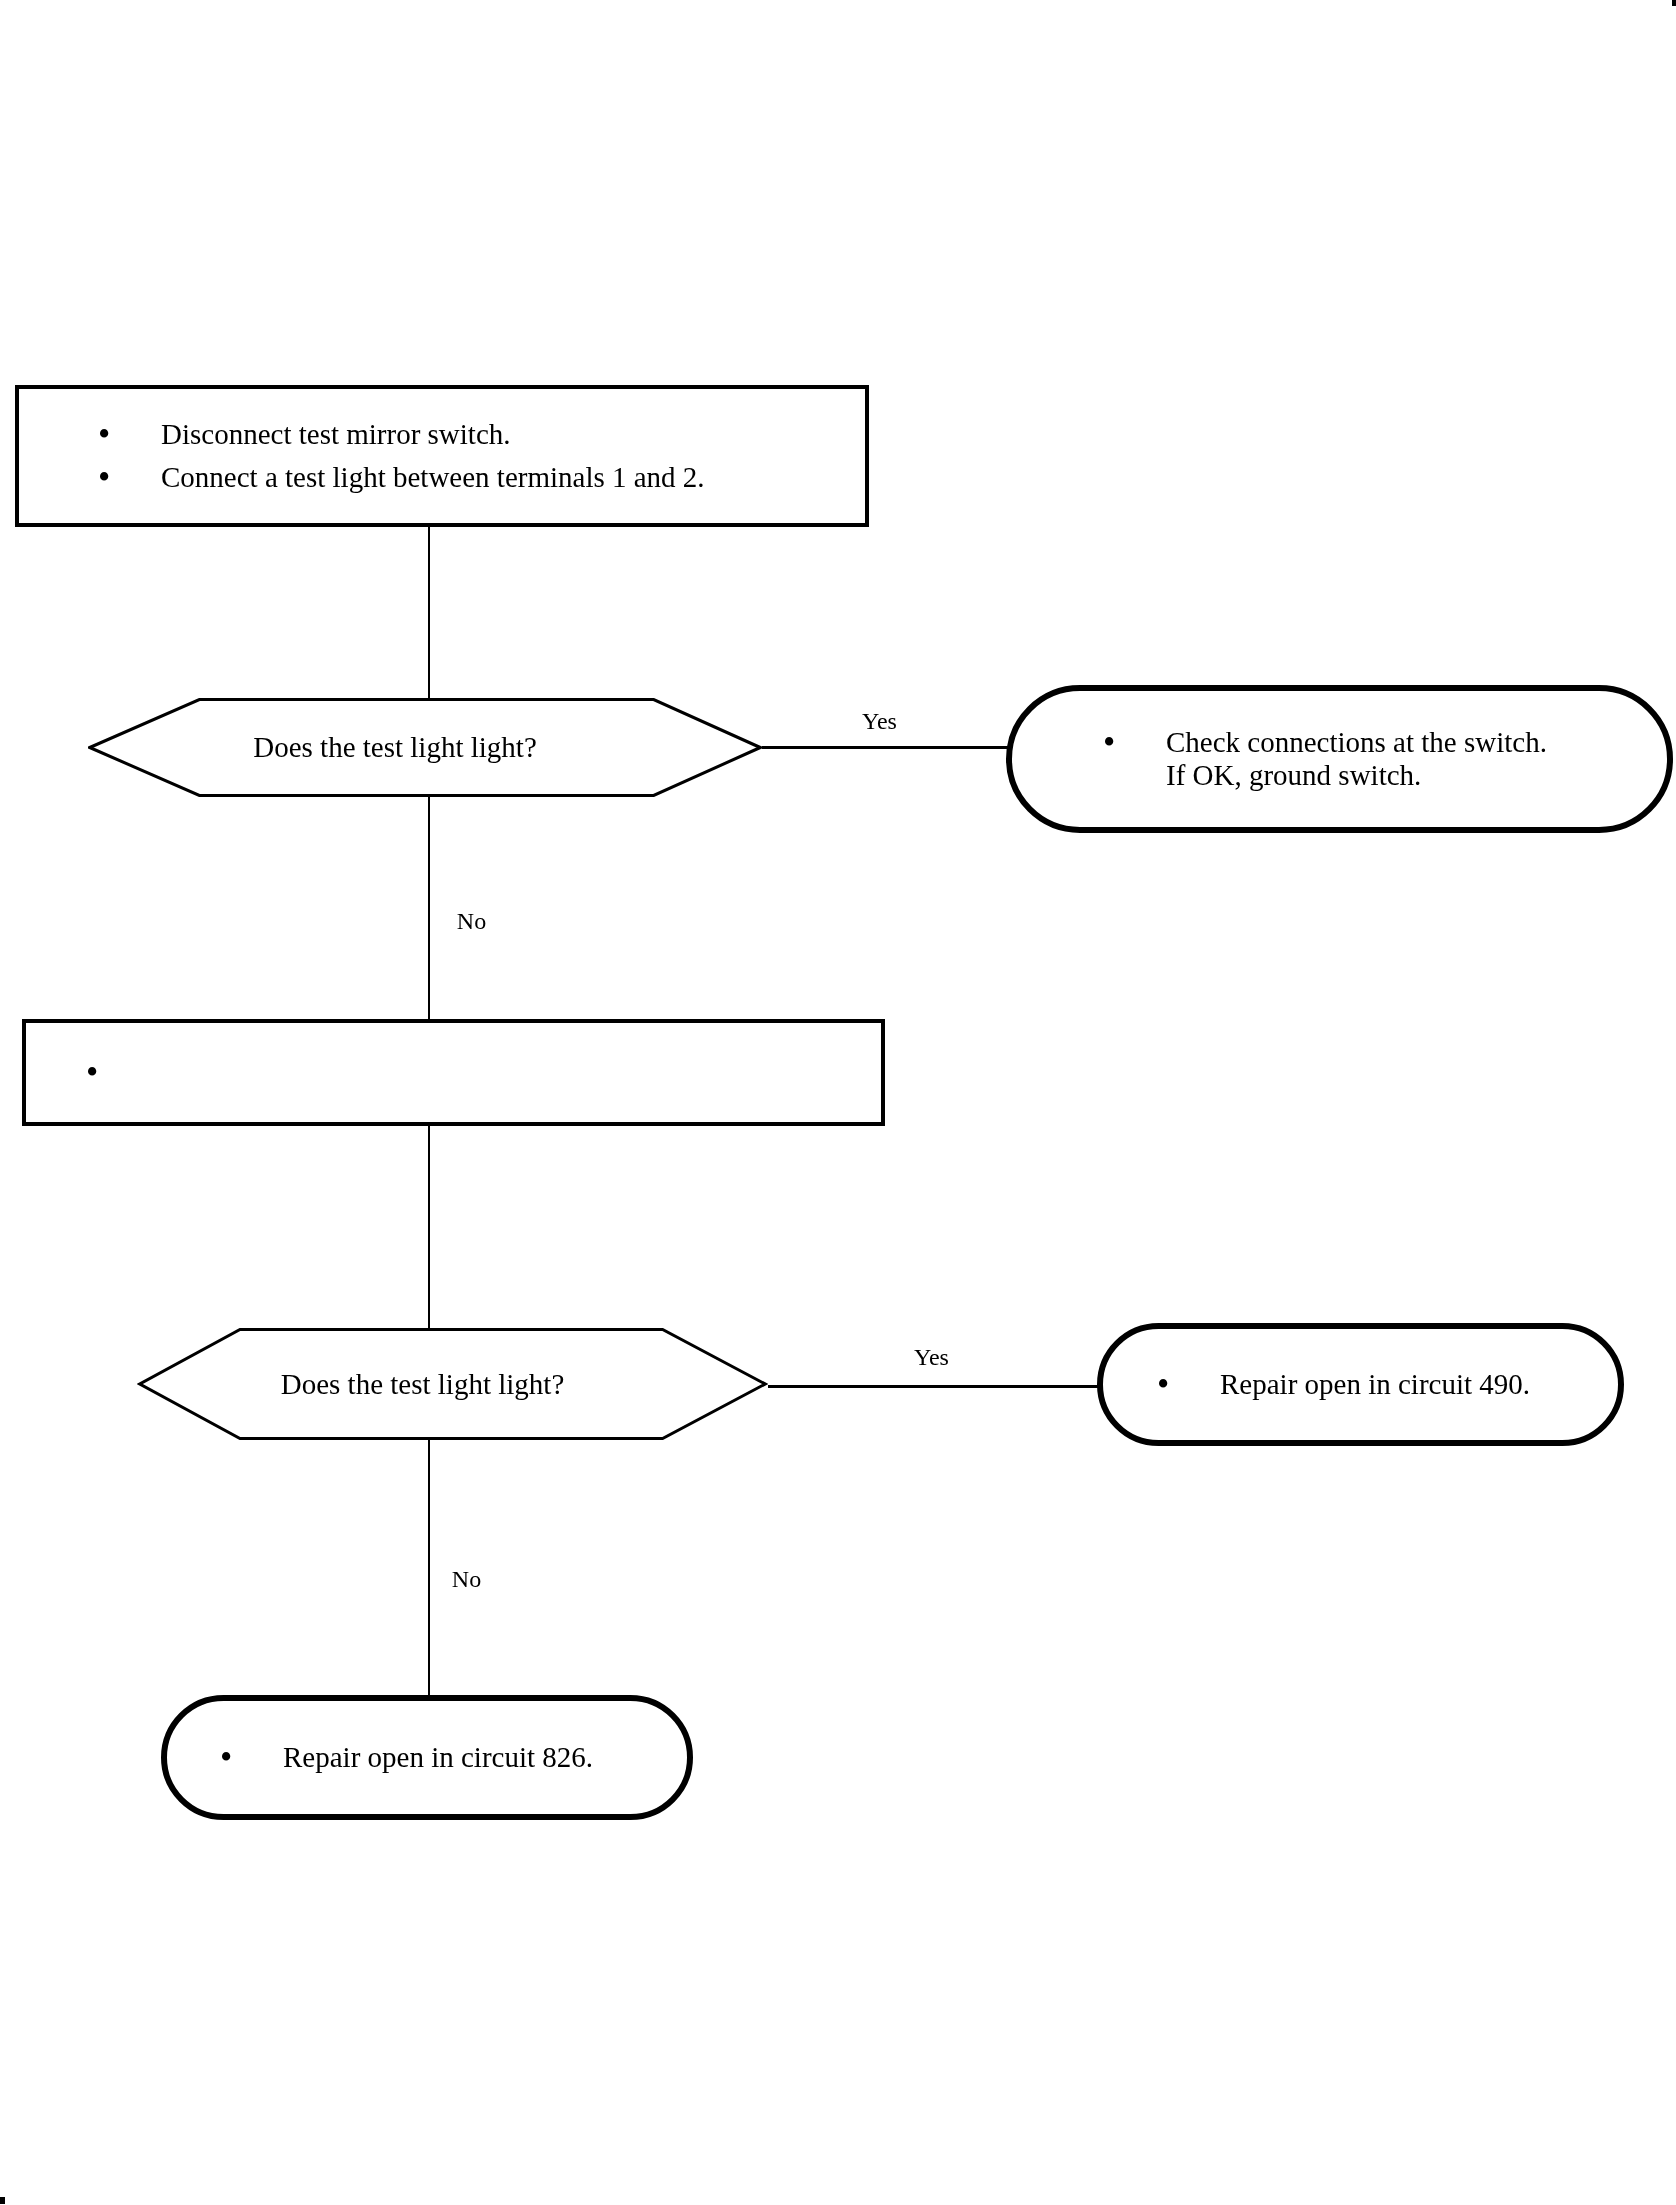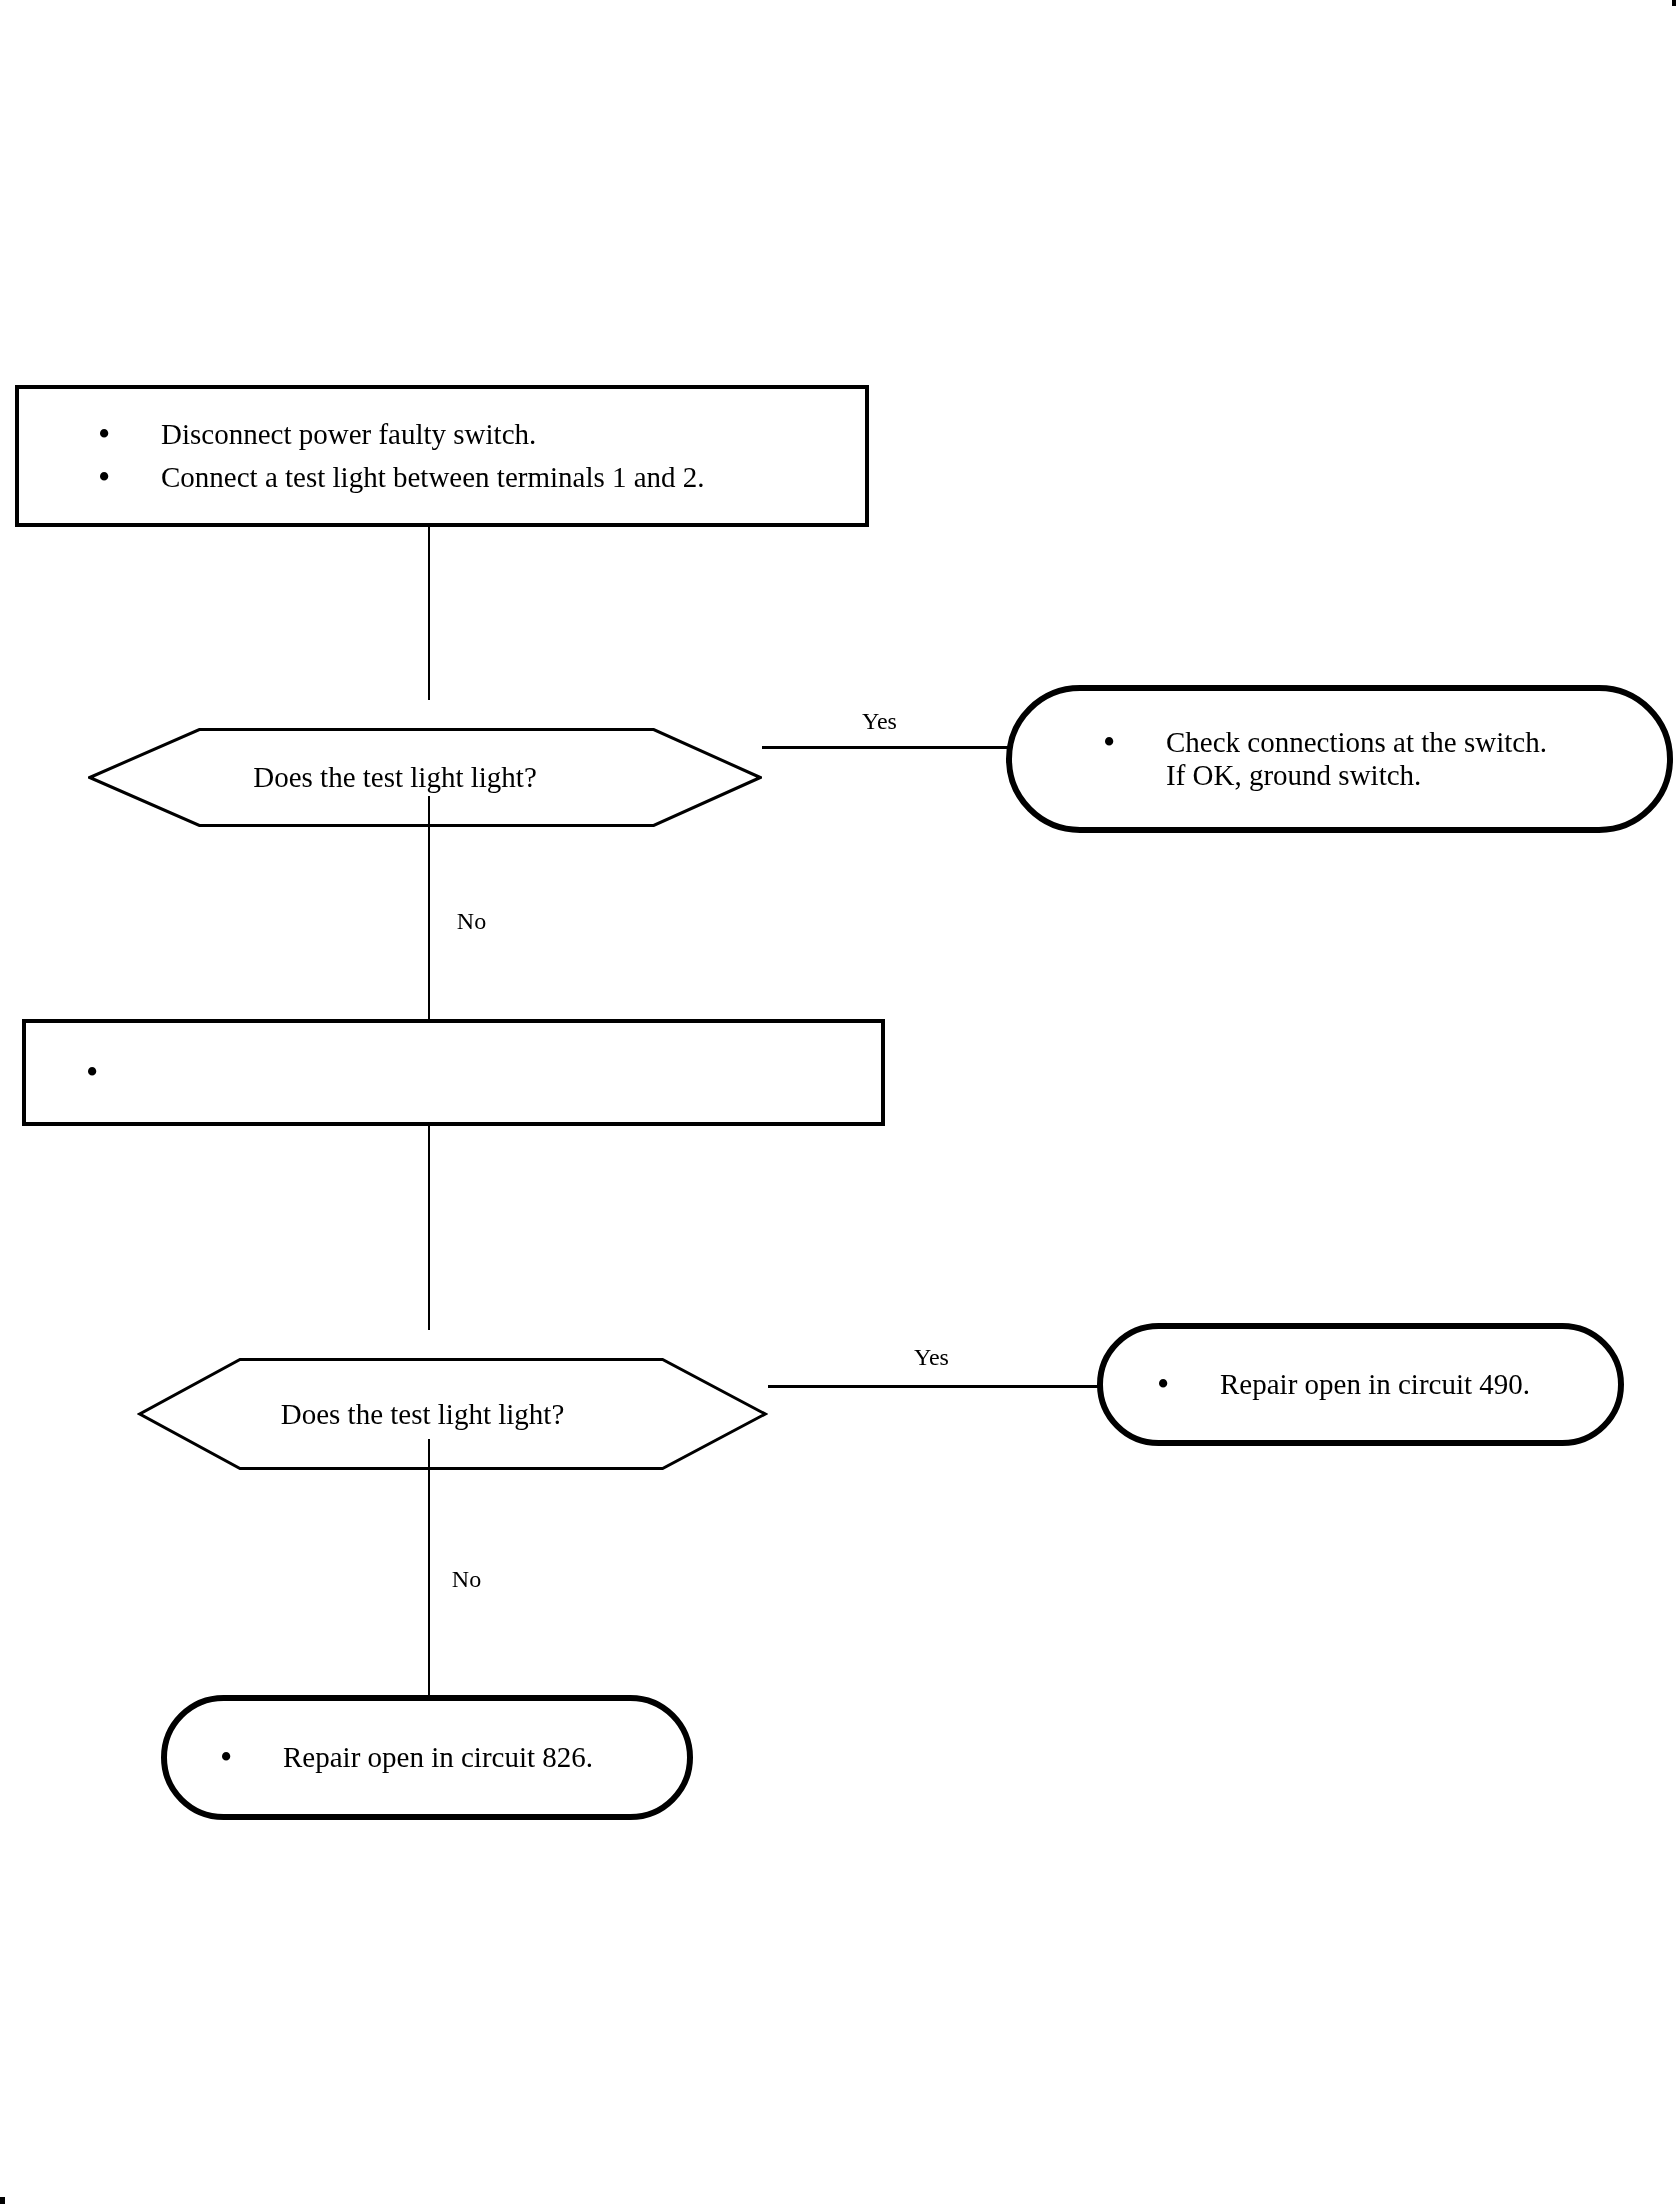--- a/index.html
+++ b/index.html
@@ -48,21 +48,20 @@
     flex-direction: column;
     justify-content: flex-end;
   }
   .wrap-lines .wline {
     line-height: 33px;
   }
   .terminal .bullet-row { line-height: 33px; }
   .terminal .bullet-row .glyph { line-height: 33px; }
   .hexwrap {
     position: absolute;
-    margin-top: 30px;
   }
   .hexwrap svg { display: block; }
   .hex-label {
     position: absolute;
     left: 0;
     right: 0;
     top: 0;
     bottom: 0;
     display: flex;
     align-items: center;
@@ -95,21 +94,21 @@
   }
 </style>
 </head>
 <body>
 
 <div id="canvas">
 
   <div class="node process" style="left:15px; top:385px; width:854px; height:142px; padding-left:79px;">
     <div class="bullet-row">
       <span class="glyph">•</span>
-      <span>Disconnect power faulty switch.</span>
+      <span>Disconnect test mirror switch.</span>
     </div>
     <div class="bullet-row">
       <span class="glyph">•</span>
       <span>Connect a test light between terminals 1 and 2.</span>
     </div>
   </div>
 
   <div class="edge-v" style="left:428px; top:526px; height:174px;"></div>
 
   <div class="hexwrap" style="left:88px; top:698px; width:674px; height:99px;">

